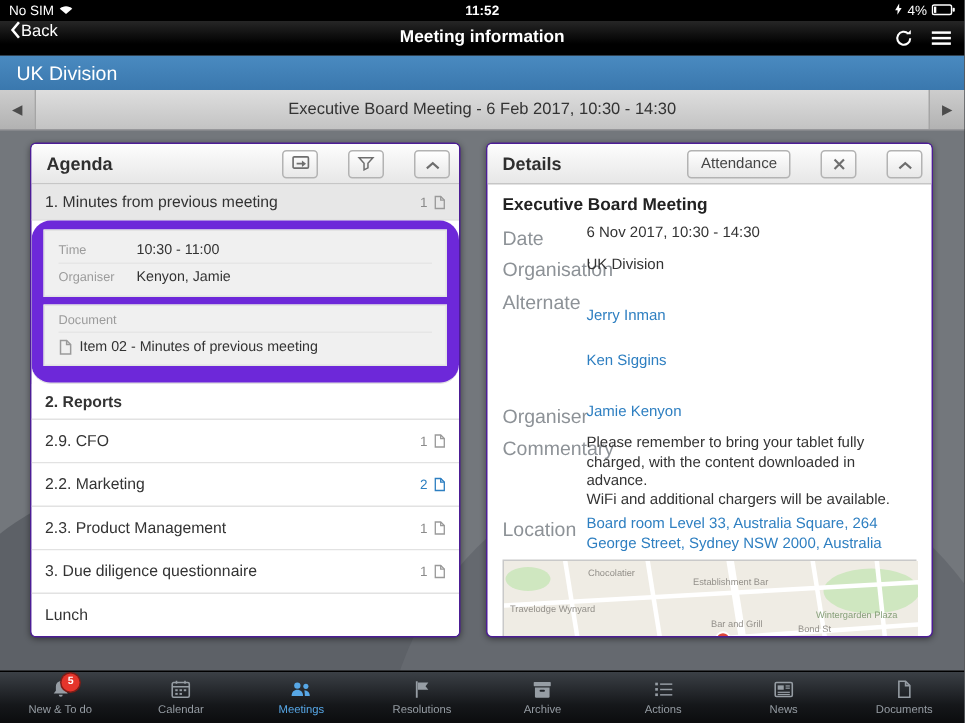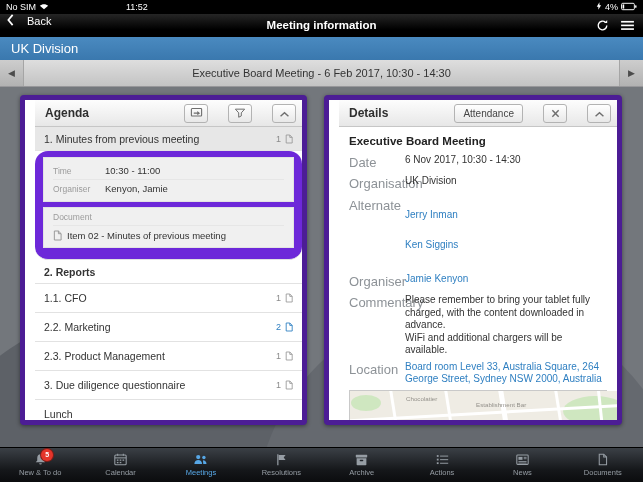--- a/index.html
+++ b/index.html
@@ -6,41 +6,41 @@
   html,body { background:#444; }
   .screen {
     position:relative; width:643px; height:482px; overflow:hidden;
     background:#73777c; font-family:"Liberation Sans","DejaVu Sans",sans-serif;
     -webkit-font-smoothing:antialiased;
   }
   
   .status-bar { height:14px; background:#000; color:#fff; display:flex; align-items:center; font-size:9px; padding:0 6px; }
   .sb-left, .sb-right { display:flex; align-items:center; gap:3px; width:120px; }
   .sb-right { justify-content:flex-end; }
-  .sb-center { flex:1; text-align:left; font-weight:normal; }
+  .sb-center { flex:1; text-align:center; font-weight:bold; }
   
   .nav-bar { position:relative; height:23px; background:linear-gradient(#262626,#000 70%); border-bottom:1px solid #000; }
-  .back-button { position:absolute; left:7px; top:0; height:14px; display:flex; align-items:center; gap:13px; color:#fff; font-size:11px; cursor:pointer; }
+  .back-button { position:absolute; left:7px; top:0; height:14px; display:flex; align-items:center; gap:0; color:#fff; font-size:11px; cursor:pointer; }
   .nav-title { text-align:center; line-height:23px; color:#fff; font-size:11.5px; font-weight:bold; }
   .nav-actions { position:absolute; right:9px; top:0; height:23px; display:flex; align-items:center; gap:12px; color:#fff; }
   .nav-actions .nbtn { display:flex; align-items:center; cursor:pointer; }
   
   .division-bar { height:23px; background:linear-gradient(#4a8ac0,#3a78ae); color:#fff; font-size:13px; line-height:23px; padding-left:11px; }
   
   .meeting-selector { position:relative; height:27px; background:linear-gradient(#dedede,#c3c3c3); border-bottom:1px solid #97979a; }
   .sel-title { text-align:center; line-height:27px; font-size:11px; color:#333; }
   .sel-strip { position:absolute; top:0; bottom:0; width:24px; background:linear-gradient(#cdcdcd,#b2b2b2); display:flex; align-items:center; justify-content:center; color:#4c4c4c; font-size:9px; cursor:pointer; }
   .sel-strip.left { left:0; border-right:1px solid #a5a5a5; }
   .sel-strip.right { right:0; border-left:1px solid #a5a5a5; }
   
   .content { position:relative; height:360px; display:flex; gap:17px; padding:8px 20px 0; }
   .bg-circle { position:absolute; border-radius:50%; }
   .c1 { width:430px; height:430px; left:-85px; top:225px; background:#5d6167; }
   .c2 { width:430px; height:430px; left:255px; top:215px; background:#65696f; }
-  .panel { position:relative; z-index:1; background:#fff; border-radius:4px; height:330px; overflow:hidden; display:flex; flex-direction:column; box-shadow:0 1px 4px rgba(0,0,0,.45); border:5px solid #4c1d95;padding-left:10px; }
+  .panel { position:relative; z-index:1; background:#fff; border-radius:4px; height:330px; overflow:hidden; display:flex; flex-direction:column; box-shadow:0 1px 4px rgba(0,0,0,.45); border:1px solid #4c1d95; }
   .agenda-panel { width:287px; }
   .details-panel { width:298px; }
   .panel-header { flex:none; height:27px; background:linear-gradient(#fdfdfd,#e7e7e7); border-bottom:1px solid #c6c6c6; display:flex; align-items:center; padding:0 6px 0 10px; }
   .panel-title { flex:1; font-size:12px; font-weight:bold; color:#2f2f2f; }
   .hbtn { height:19px; min-width:24px; margin-left:20px; border:1px solid #b3b3b3; border-radius:3px; background:linear-gradient(#fff,#e8e8e8); color:#6e6e6e; display:flex; align-items:center; justify-content:center; cursor:pointer; }
   .attendance-btn { padding:0 8px; font-size:10px; color:#454545; }
   
   .agenda-list { flex:1; overflow:hidden; }
   .agenda-item { display:flex; align-items:center; gap:4px; padding:0 9px; height:24px; border-bottom:1px solid #e2e2e2; font-size:10.5px; color:#333; cursor:pointer; background:#fff; }
   .agenda-item.selected { background:#e7e7e7; }
@@ -195,21 +195,21 @@
               <span>Item 02 - Minutes of previous meeting</span>
             </div>
           </div>
         </div>
 
         <div class="agenda-item bold">
           <span class="t">2. Reports</span>
         </div>
 
         <div class="agenda-item row-lg">
-          <span class="t">1.1. CFO</span>
+          <span class="t">2.9. CFO</span>
           <span class="count">1</span>
           <span class="doc-ico">
               <svg viewBox="0 0 10 12" width="8" height="10">
                 <path d="M1.5 1h4.5L9 4v7H1.5z" fill="none" stroke="currentColor" stroke-width="1.1"></path>
                 <path d="M6 1v3h3" fill="none" stroke="currentColor" stroke-width="1.1"></path>
               </svg>
             </span>
         </div>
 
         <div class="agenda-item row-lg">

